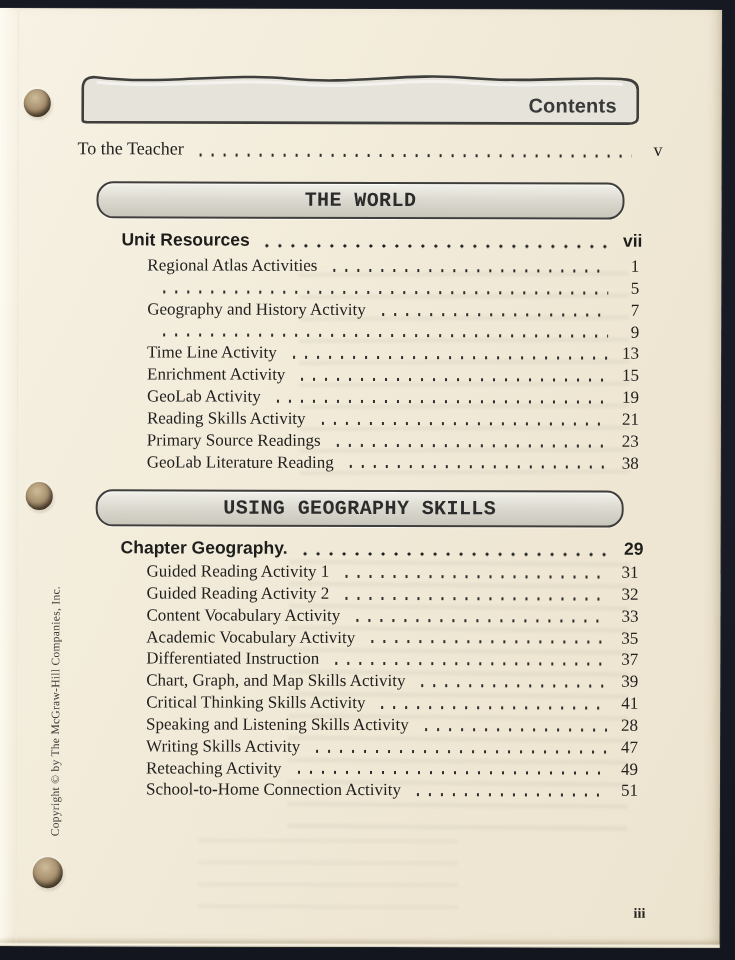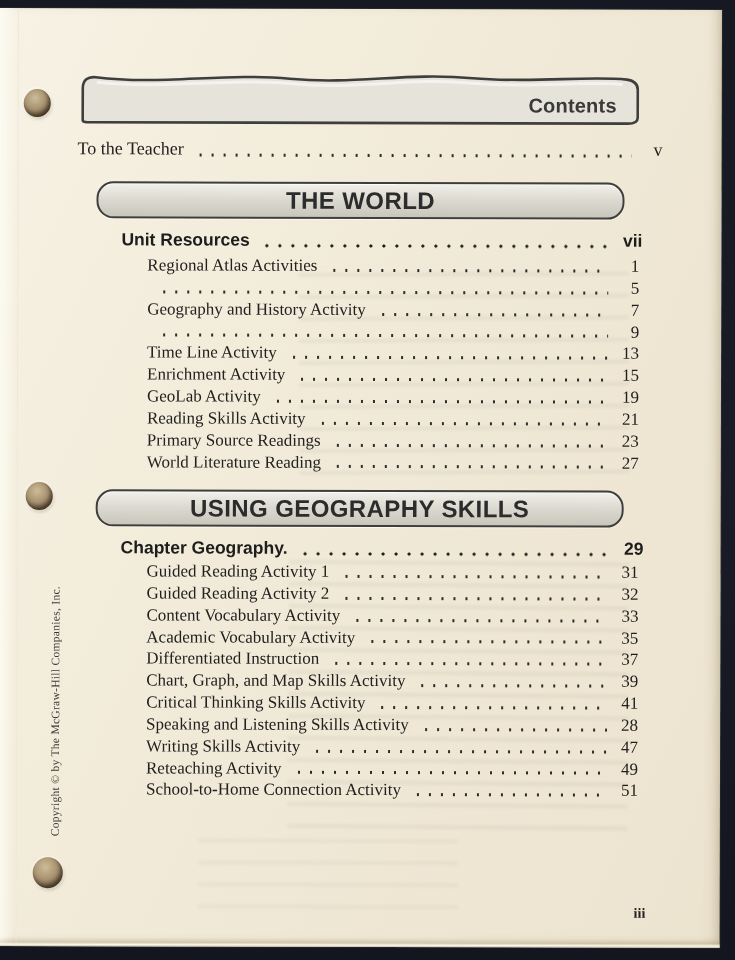--- a/index.html
+++ b/index.html
@@ -36,22 +36,22 @@
   .contents-banner svg{position:absolute;left:0;top:0;}
   .contents-label{position:absolute;right:30px;bottom:10px;
         font-family:"Liberation Sans", sans-serif;font-weight:bold;font-size:20px;
         color:#3a3a3a;letter-spacing:.2px;}
   
   .section-banner{position:absolute;left:97px;width:528px;height:37px;
         border:2.5px solid #3e3e3c;border-radius:17px;box-sizing:border-box;
         background:linear-gradient(180deg,#f1f0ea 0%,#dddbd1 45%,#c9c7bc 100%);
         box-shadow:0 1px 0 rgba(255,255,255,.7), inset 0 1px 0 rgba(255,255,255,.8);
         display:flex;align-items:center;justify-content:center;}
-  .section-banner .banner-text{font-family:Liberation Sans, sans-serif;font-weight:bold;
-        font-size:24px;color:#2c2c2c;letter-spacing:.4px;}
+  .section-banner .banner-text{font-family:Liberation Mono, monospace;font-weight:bold;
+        font-size:20px;color:#2c2c2c;letter-spacing:.4px;}
   .banner-world{top:173px;}
   .banner-skills{top:481px;}
   
   .row{position:absolute;display:flex;align-items:baseline;}
   .row .lbl{white-space:nowrap;}
   .row .pg{text-align:right;min-width:24px;}
   .row .dots{flex:1 1 auto;align-self:stretch;margin:0 7px 0 9px;
         background-image:radial-gradient(circle,#2d2d2b 1.15px,rgba(0,0,0,0) 1.5px);
         background-size:12px 5px;background-repeat:repeat-x;
         background-position:2px calc(100% - 5px);}
@@ -147,23 +147,23 @@
           <span class="lbl">Reading Skills Activity</span>
           <span class="dots"></span>
           <span class="pg">21</span>
         </div>
       <div class="row serifrow">
           <span class="lbl">Primary Source Readings</span>
           <span class="dots"></span>
           <span class="pg">23</span>
         </div>
       <div class="row serifrow">
-          <span class="lbl">World Literature Reading</span>
-          <span class="dots"></span>
-          <span class="pg">27</span>
+          <span class="lbl">GeoLab Literature Reading</span>
+          <span class="dots"></span>
+          <span class="pg">38</span>
         </div>
     </div>
 
     <div class="section-banner banner-skills">
       <span class="banner-text">USING GEOGRAPHY SKILLS</span>
     </div>
 
     <div class="row head2 boldrow">
       <span class="lbl">Chapter Geography.</span>
       <span class="dots"></span>

